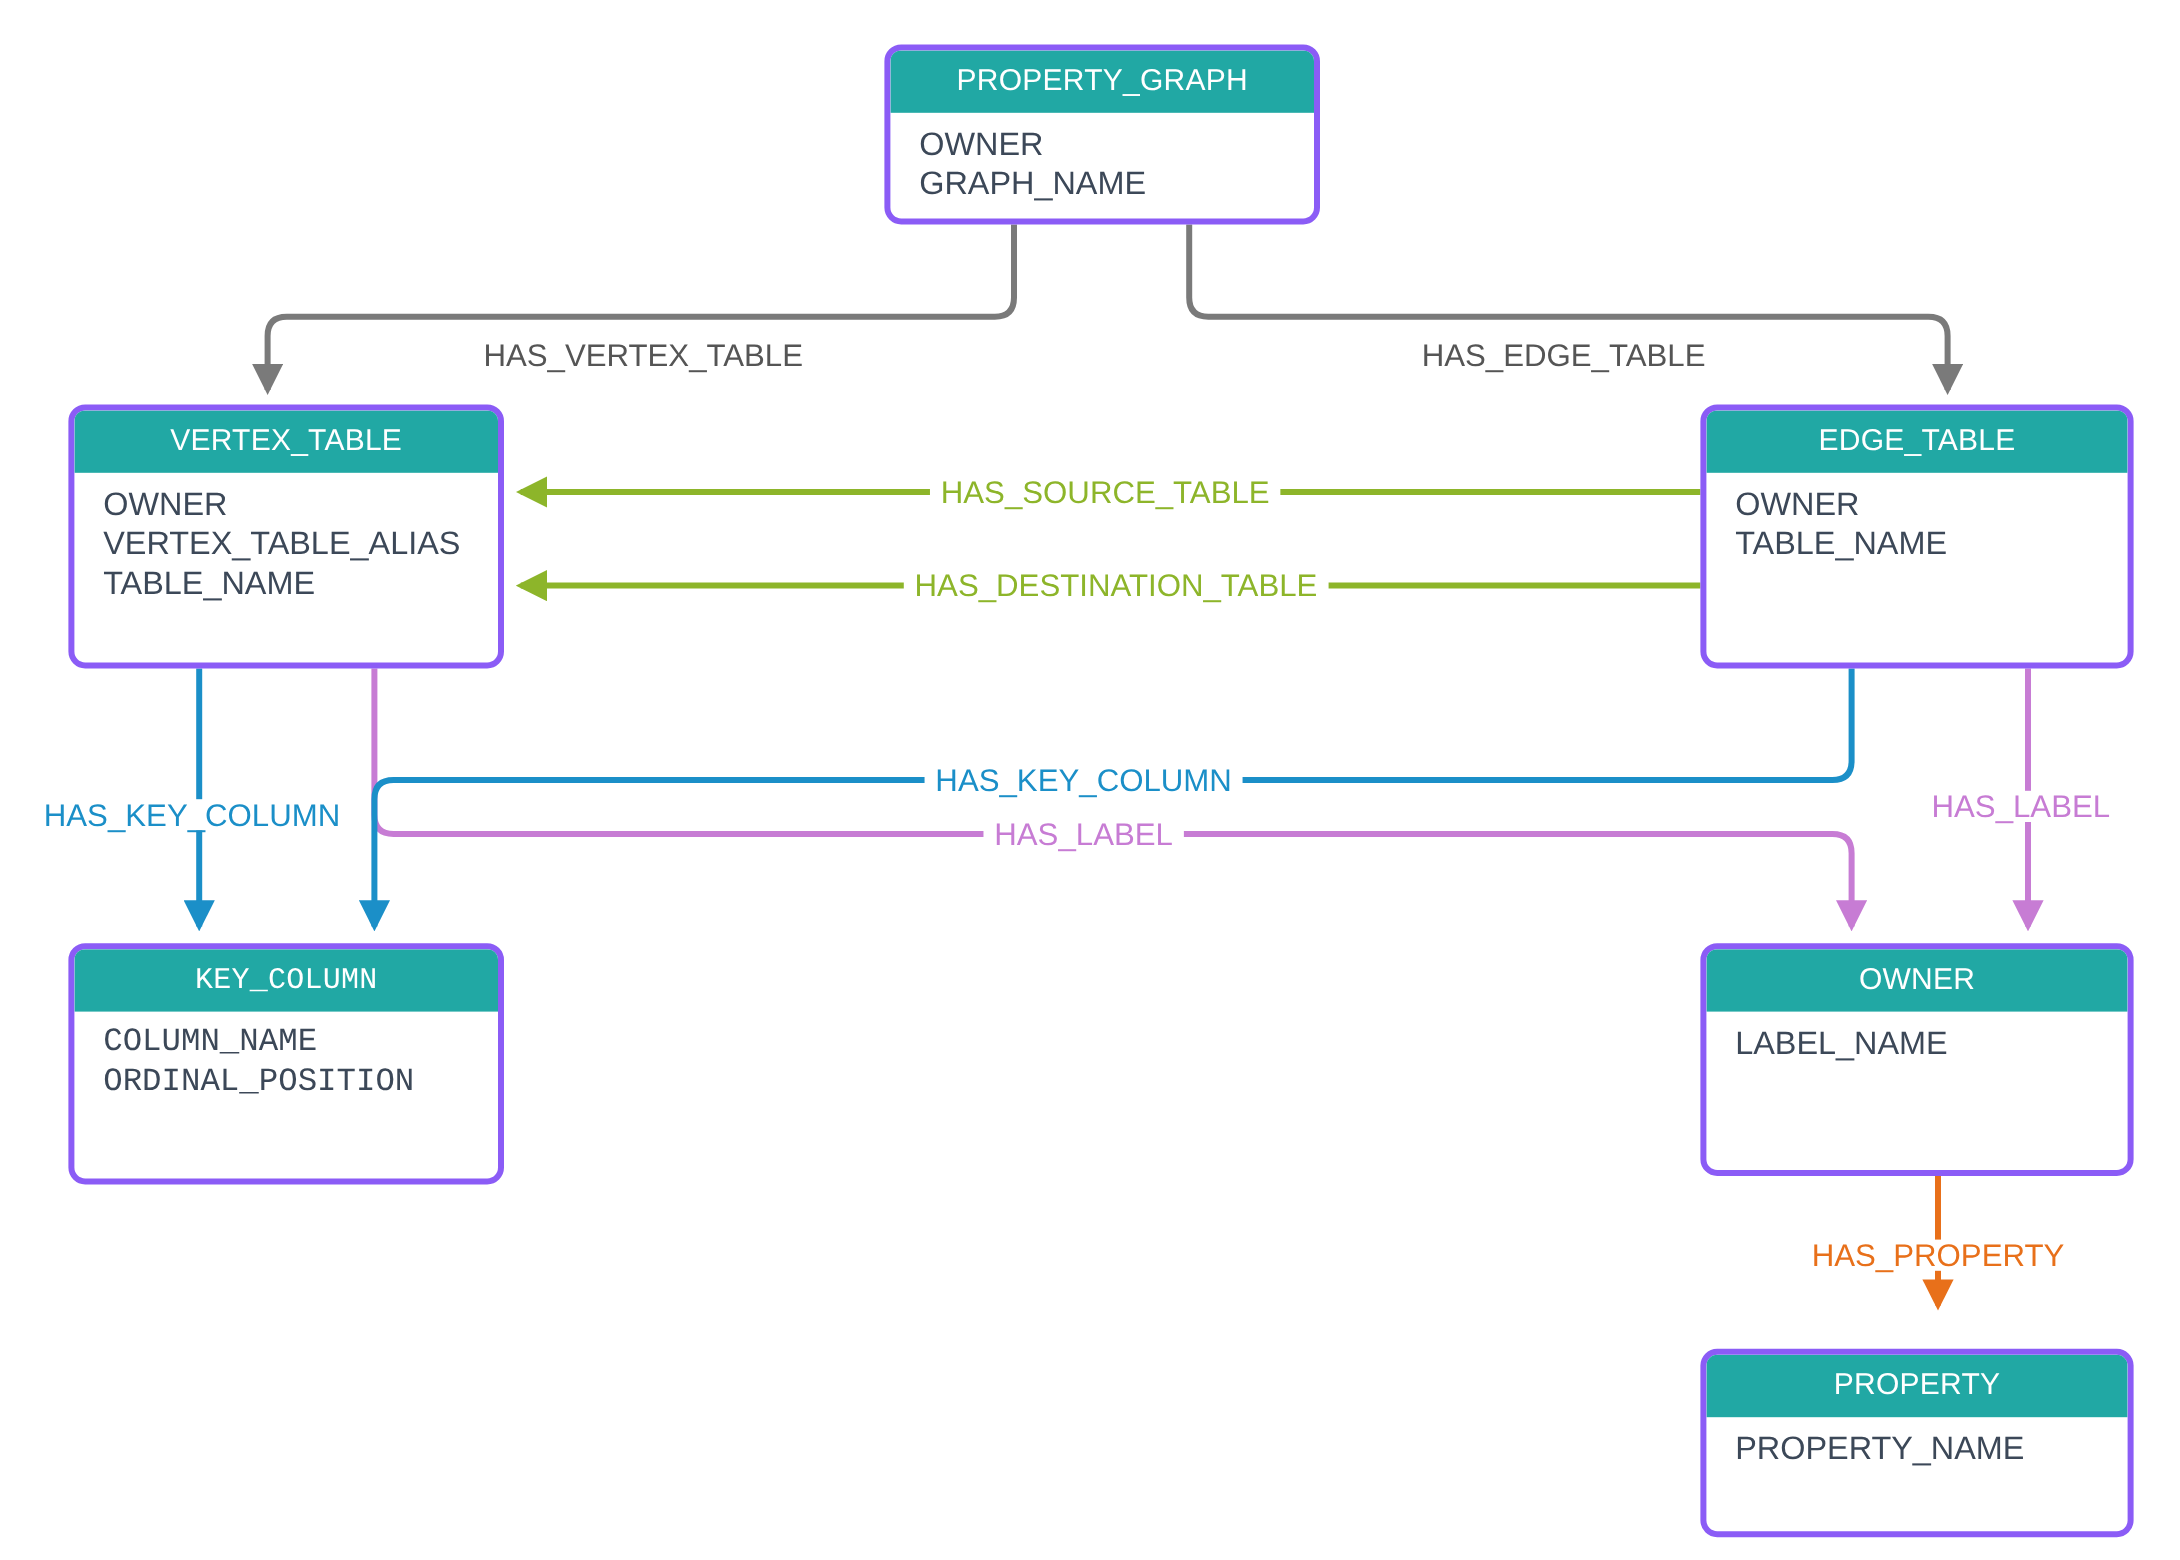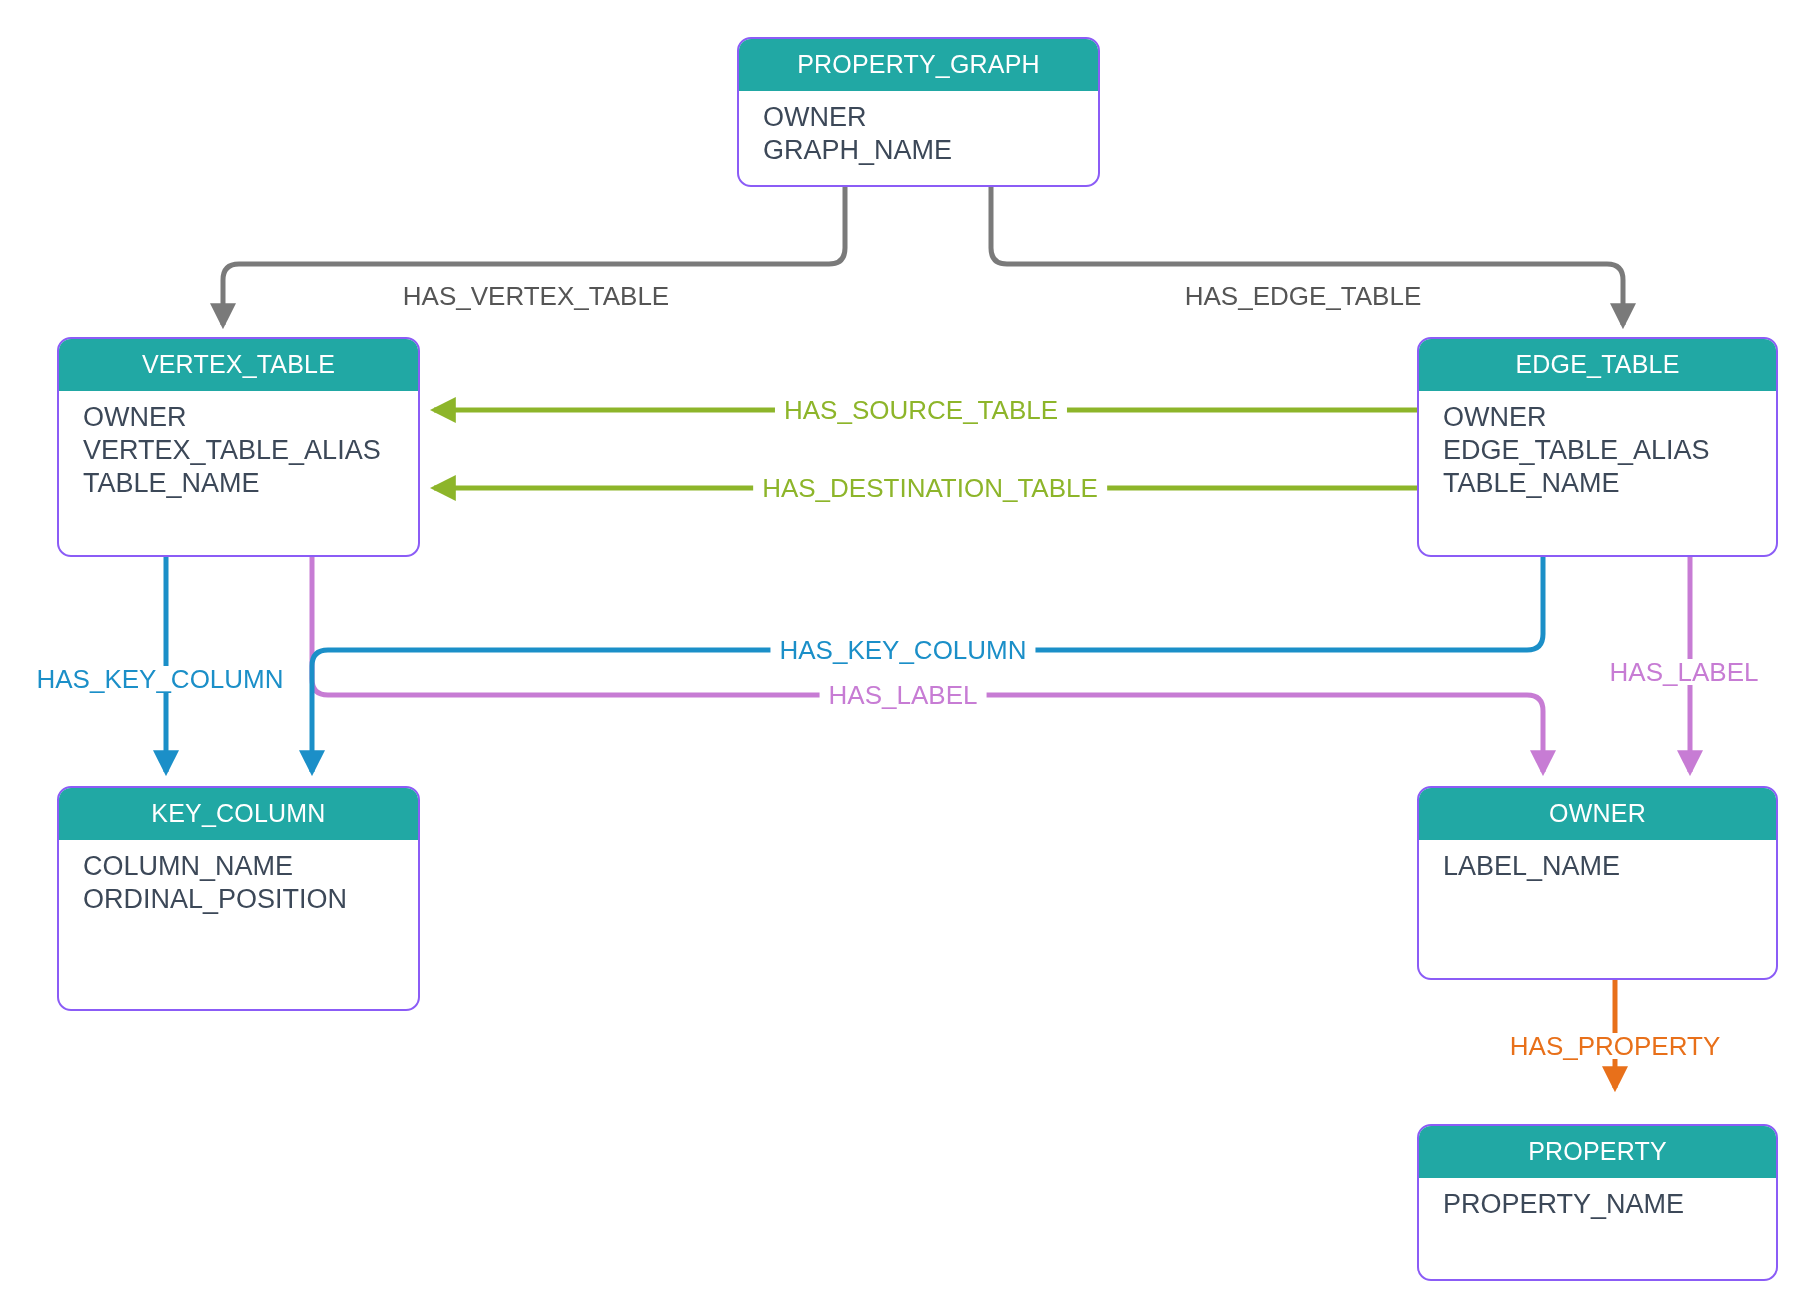--- a/index.html
+++ b/index.html
@@ -20,21 +20,21 @@
   #edge-layer {
     position: absolute;
     left: 0; top: 0;
     width: 1817px;
     height: 1300px;
     pointer-events: none;
   }
   .entity {
     position: absolute;
     box-sizing: border-box;
-    border: 2px solid #8b5cf6;
+    border: 5px solid #8b5cf6;
     border-radius: 14px;
     background: #ffffff;
     overflow: hidden;
   }
   .entity-header {
     box-sizing: border-box;
     width: 100%;
     background: #21A8A4;
     color: #ffffff;
     text-align: center;
@@ -126,26 +126,25 @@
       <div class="attr">OWNER</div>
       <div class="attr">VERTEX_TABLE_ALIAS</div>
       <div class="attr">TABLE_NAME</div>
     </div>
   </div>
 
   <div class="entity" style="left:1417px; top:337px; width:361px; height:220px;">
     <div class="entity-header">EDGE_TABLE</div>
     <div class="entity-body">
       <div class="attr">OWNER</div>
-      <div class="attr">EDGE_TABLE_ALIAS</div>
       <div class="attr">TABLE_NAME</div>
     </div>
   </div>
 
-  <div class="entity" style="left:57px; top:786px; width:363px; height:225px;">
+  <div class="entity" style="left:57px; top:786px; width:363px; height:201px;font-family:Liberation Mono, monospace;">
     <div class="entity-header">KEY_COLUMN</div>
     <div class="entity-body">
       <div class="attr">COLUMN_NAME</div>
       <div class="attr">ORDINAL_POSITION</div>
     </div>
   </div>
 
   <div class="entity" style="left:1417px; top:786px; width:361px; height:194px;">
     <div class="entity-header">OWNER</div>
     <div class="entity-body">

